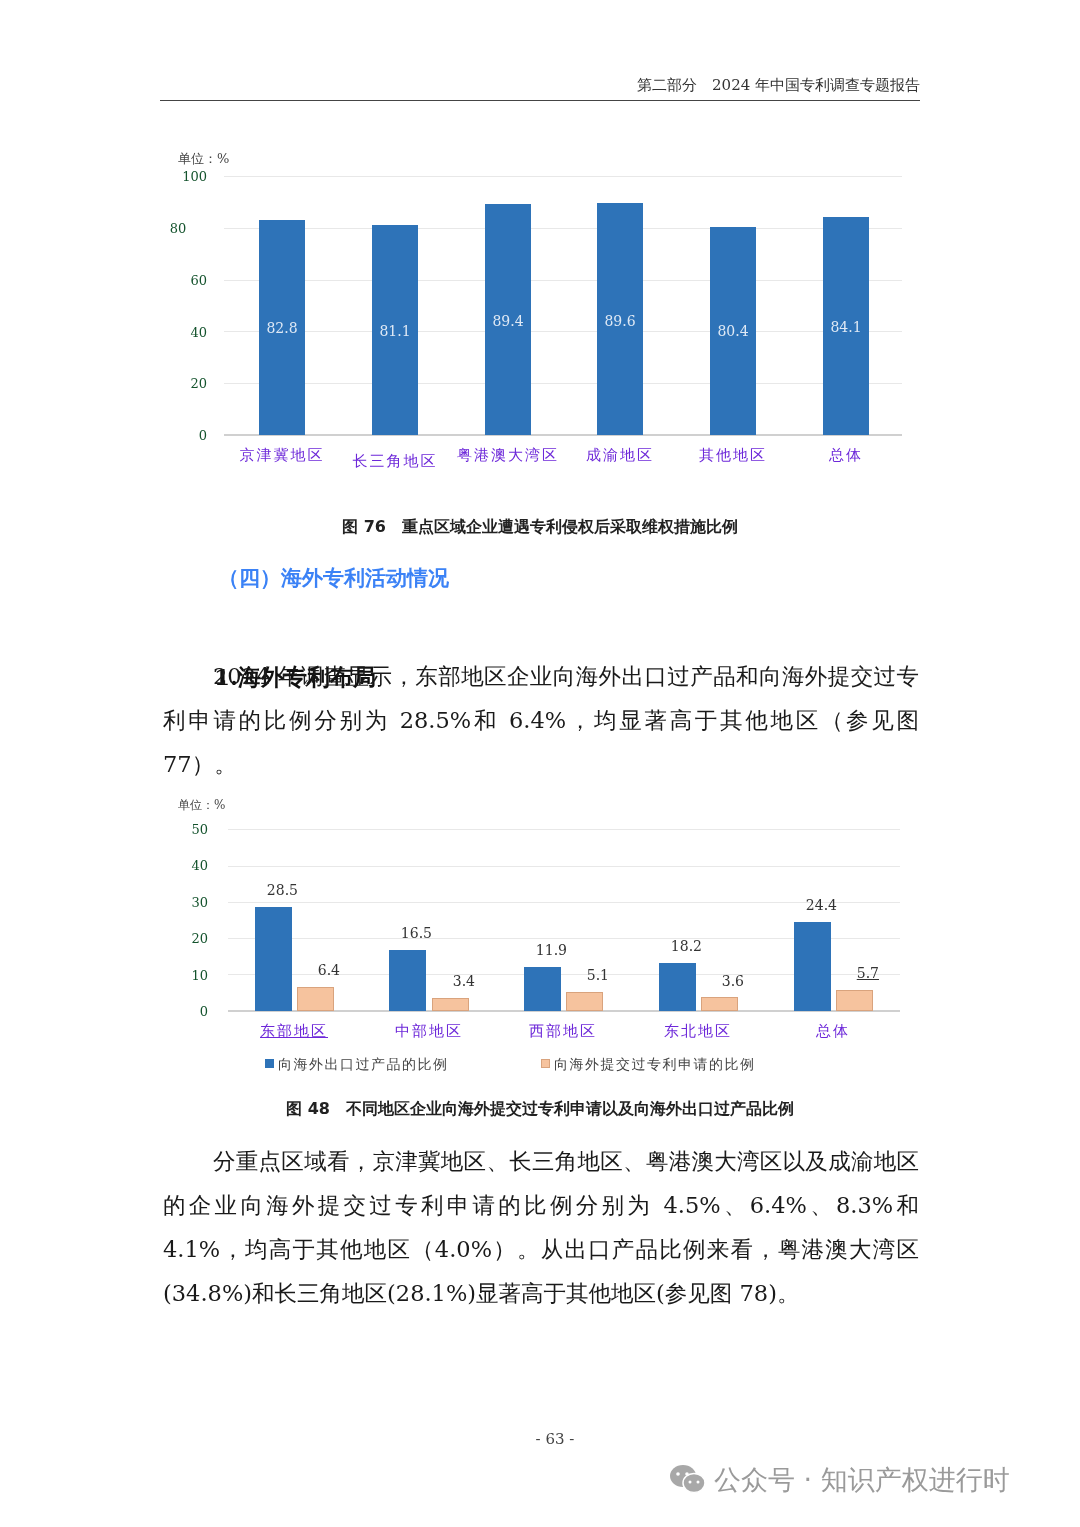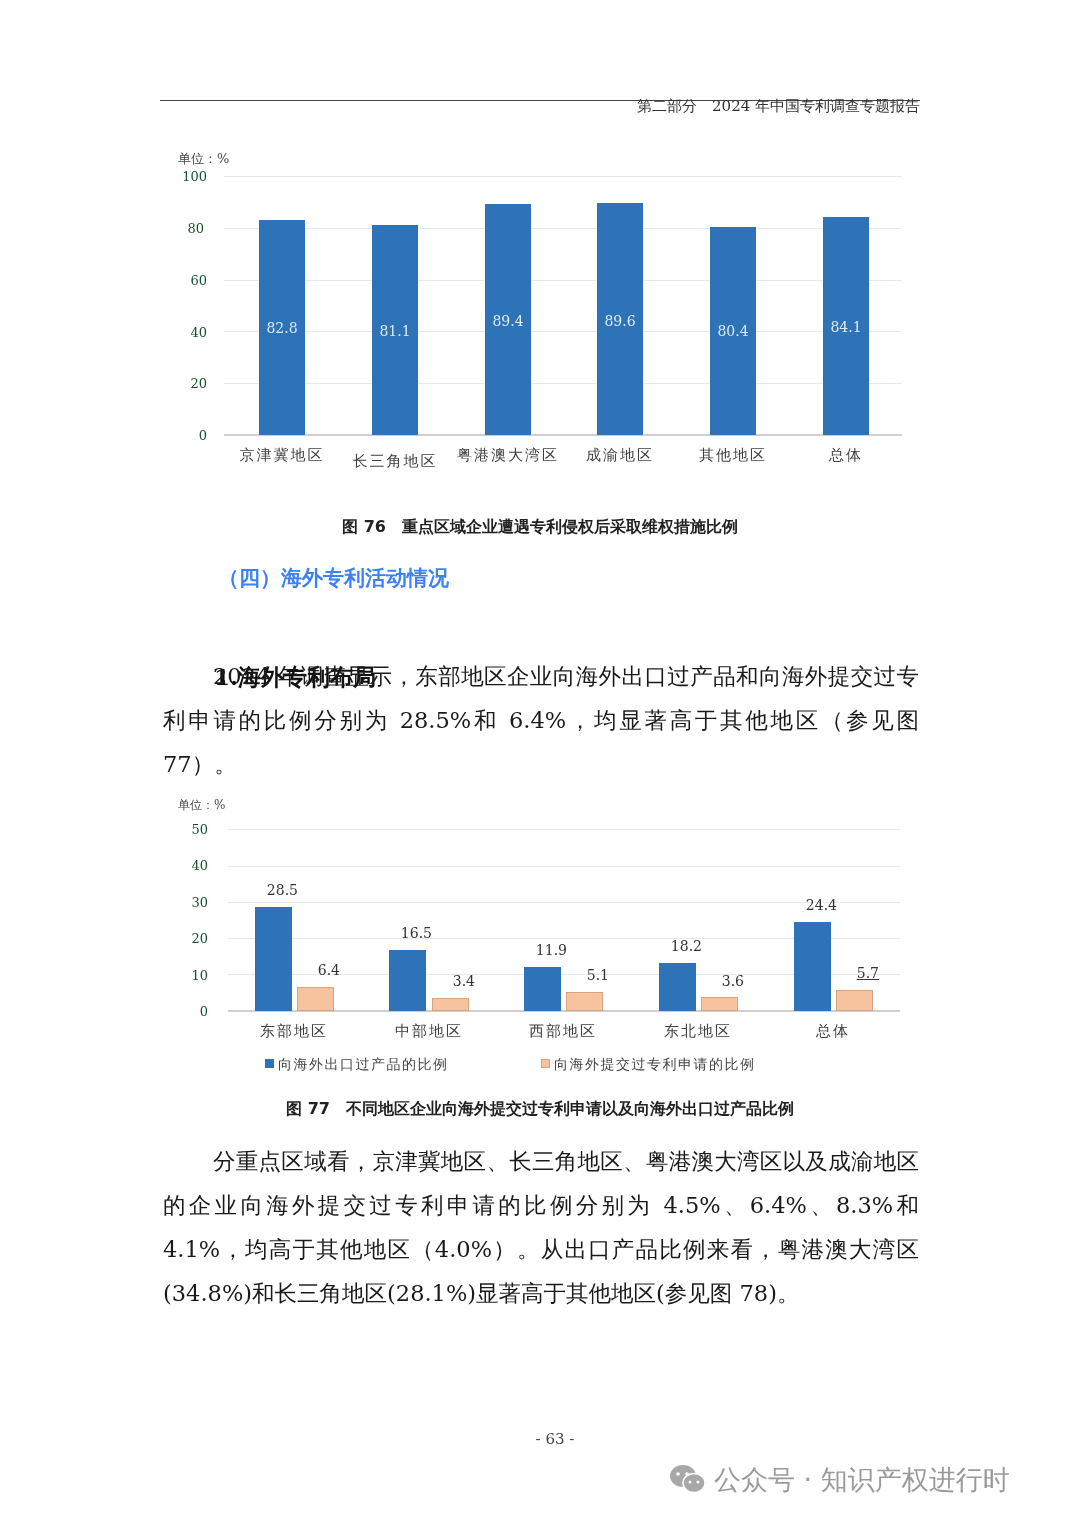--- a/index.html
+++ b/index.html
@@ -1,31 +1,31 @@
 <!DOCTYPE html>
 <html><head>
 <meta charset="utf-8">
 <style>
   html, body { margin: 0; padding: 0; background: #ffffff; }
   body { width: 1080px; height: 1527px; position: relative; overflow: hidden;
          font-family: "DejaVu Serif", "Liberation Serif", serif; color: #222; }
   .header { position: absolute; left: 160px; top: 76px; width: 760px; height: 24px;
             border-bottom: 1.5px solid #444; text-align: right; font-size: 15px; color: #333; }
-  .header span { display: inline-block; padding-bottom: 4px; margin-top: 21px; }
+  .header span { display: inline-block; padding-bottom: 4px; }
   .chart { position: absolute; }
   .unit { position: absolute; font-size: 13px; color: #444; }
   .ytick { position: absolute; font-size: 13px; color: #14532d; text-align: right; width: 30px; }
   .grid { position: absolute; height: 1px; background: #e8e8e8; }
   .axis { position: absolute; height: 2px; background: #d0d0d0; }
   .bar { position: absolute; }
   .blue { background: #2e73b8; }
   .peach { background: #f6c39e; border: 1px solid #d9a37d; box-sizing: border-box; }
   .inlabel { position: absolute; font-size: 14px; color: #dfe9f5; text-align: center; width: 46px; }
   .toplabel { position: absolute; font-size: 14px; color: #333; text-align: right; width: 50px; }
-  .xlabel { position: absolute; font-size: 15px; color: #404040; text-align: center; width: 120px; letter-spacing: 2px; }
+  .xlabel { position: absolute; font-size: 15px; color: #6d28d9; text-align: center; width: 120px; letter-spacing: 2px; }
   .caption { position: absolute; left: 0; width: 1080px; text-align: center;
              font-family: "DejaVu Sans", "Liberation Sans", sans-serif; font-weight: bold; font-size: 16px; color: #222; }
   .h-section { position: absolute; left: 218px; top: 564px; font-size: 21px; font-weight: bold; color: #3b82f6; }
   .h-sub { position: absolute; left: 214px; top: 614px; font-size: 23px; color: #111; font-weight: bold; margin-top: 48px; }
   .para { position: absolute; left: 163px; width: 756px; font-size: 22.5px; line-height: 44px; color: #1a1a1a;
           text-indent: 50px; text-align: justify; }
   .legend { position: absolute; font-size: 14px; color: #444; letter-spacing: 1.5px; }
   .legend .sw { display: inline-block; width: 9px; height: 9px; margin-right: 4px; vertical-align: 1px; }
   .pagenum { position: absolute; top: 1430px; left: 0; width: 1110px; text-align: center; font-size: 15px; color: #444; }
   .watermark { position: absolute; left: 668px; top: 1462px; font-family: "DejaVu Sans", "Liberation Sans", sans-serif;
@@ -35,21 +35,21 @@
 </head>
 <body>
 
 <div class="header">
   <span>第二部分　2024 年中国专利调查专题报告</span>
 </div>
 
 <div class="chart" style="left:0;top:0;width:1080px;height:500px;">
   <div class="unit" style="left:178px;top:150px;">单位：%</div>
   <div class="ytick" style="left:177px;top:169px;">100</div>
-  <div class="ytick" style="left:174px;top:221px;">80</div>
+  <div class="ytick" style="left:163px;top:221px;text-align:center;">80</div>
   <div class="ytick" style="left:177px;top:273px;">60</div>
   <div class="ytick" style="left:177px;top:325px;">40</div>
   <div class="ytick" style="left:177px;top:376px;">20</div>
   <div class="ytick" style="left:177px;top:428px;">0</div>
 
   <div class="grid" style="left:224px;top:176px;width:678px;"></div>
   <div class="grid" style="left:224px;top:228px;width:678px;"></div>
   <div class="grid" style="left:224px;top:280px;width:678px;"></div>
   <div class="grid" style="left:224px;top:331px;width:678px;"></div>
   <div class="grid" style="left:224px;top:383px;width:678px;"></div>
@@ -116,35 +116,35 @@
   <div class="toplabel" style="left:517px;top:942px;">11.9</div>
   <div class="toplabel" style="left:652px;top:938px;">18.2</div>
   <div class="toplabel" style="left:787px;top:897px;">24.4</div>
 
   <div class="toplabel" style="left:290px;top:962px;">6.4</div>
   <div class="toplabel" style="left:425px;top:973px;">3.4</div>
   <div class="toplabel" style="left:559px;top:967px;">5.1</div>
   <div class="toplabel" style="left:694px;top:973px;">3.6</div>
   <div class="toplabel" style="left:829px;top:965px;text-decoration:underline;">5.7</div>
 
-  <div class="xlabel" style="left:234px;top:1022px;">东部地区</div>
+  <div class="xlabel" style="left:234px;top:1022px;text-decoration:underline;">东部地区</div>
   <div class="xlabel" style="left:369px;top:1022px;">中部地区</div>
   <div class="xlabel" style="left:503px;top:1022px;">西部地区</div>
   <div class="xlabel" style="left:638px;top:1022px;">东北地区</div>
   <div class="xlabel" style="left:773px;top:1022px;">总体</div>
 
   <div class="legend" style="left:265px;top:1056px;">
     <span class="sw blue"></span><span>向海外出口过产品的比例</span>
   </div>
   <div class="legend" style="left:541px;top:1056px;">
     <span class="sw peach"></span><span>向海外提交过专利申请的比例</span>
   </div>
 </div>
 
-<div class="caption" style="top:1099px;">图 77　不同地区企业向海外提交过专利申请以及向海外出口过产品比例</div>
+<div class="caption" style="top:1099px;">图 48　不同地区企业向海外提交过专利申请以及向海外出口过产品比例</div>
 
 <div class="para" style="top:1139px;">分重点区域看，京津冀地区、长三角地区、粤港澳大湾区以及成渝地区的企业向海外提交过专利申请的比例分别为 4.5%、6.4%、8.3%和 4.1%，均高于其他地区（4.0%）。从出口产品比例来看，粤港澳大湾区(34.8%)和长三角地区(28.1%)显著高于其他地区(参见图 78)。</div>
 
 <div class="pagenum">- 63 -</div>
 
 <div class="watermark">
   <svg width="40" height="32" viewBox="0 0 40 32">
     <ellipse cx="15" cy="13" rx="13" ry="11" fill="#a8a8a8"></ellipse>
     <ellipse cx="26" cy="20" rx="11" ry="9.5" fill="#a8a8a8" stroke="#fff" stroke-width="1.5"></ellipse>
     <circle cx="10" cy="11" r="1.8" fill="#fff"></circle>

